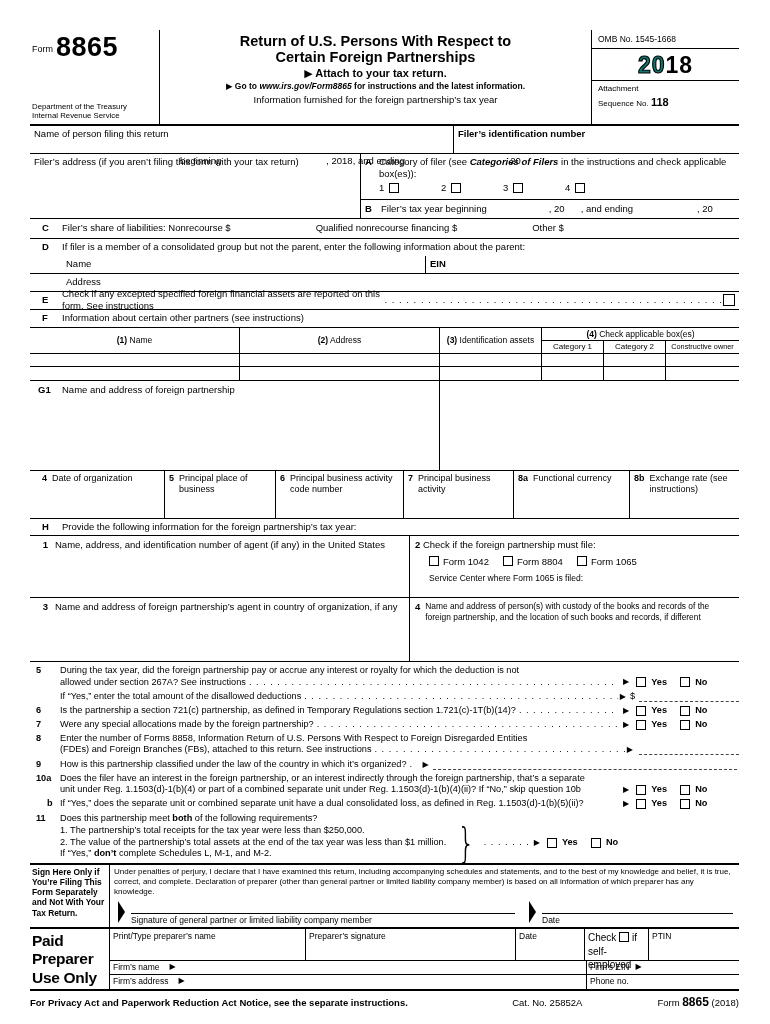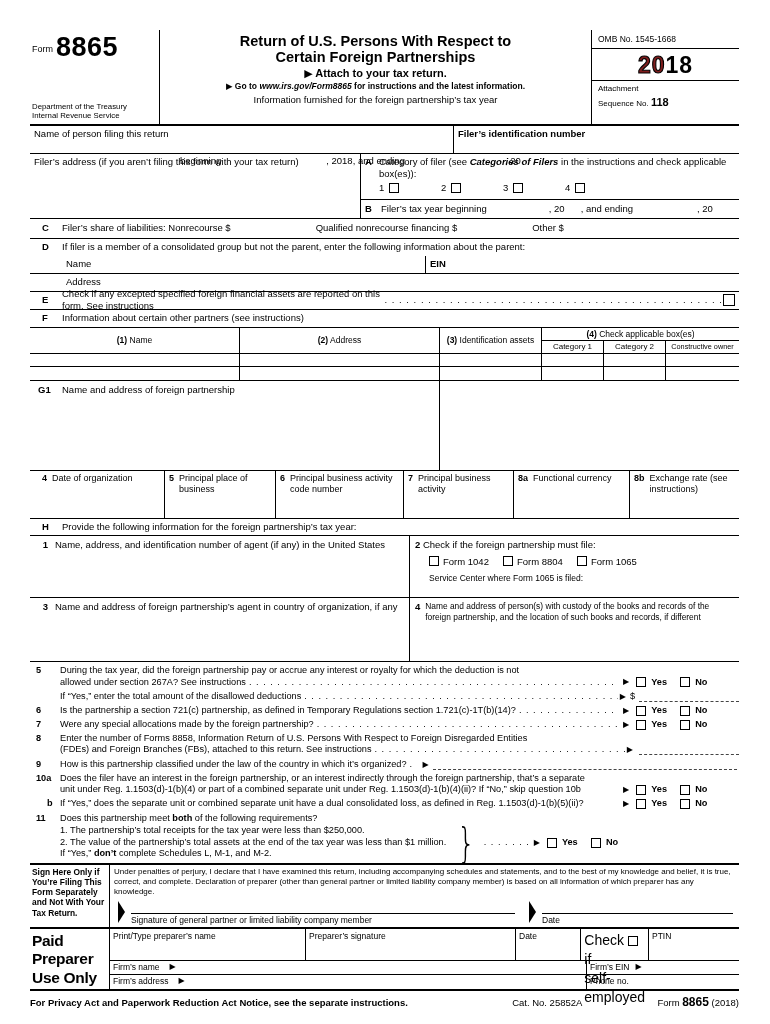--- a/index.html
+++ b/index.html
@@ -25,21 +25,21 @@
   .h-mid { flex:1; text-align:center; padding:3px 6px 2px 6px; display:flex; flex-direction:column; }
   .title { font-size:14.5px; font-weight:bold; line-height:1.12; }
   .attach { font-size:11px; font-weight:bold; margin-top:2px; }
   .goto { font-size:8.5px; font-weight:bold; }
   .info { font-size:9.5px; margin-top:2px; }
   .begline { font-size:9.5px; display:flex; align-items:flex-end; padding:1px 4px 0 14px;margin-top:48px; }
   .gap { display:inline-block; }
   .h-right { flex:0 0 148px; border-left:1px solid #000; display:flex; flex-direction:column; }
   .omb { font-size:8.5px; padding:4px 6px 3px 6px; border-bottom:1px solid #000; }
   .year { font-size:23px; font-weight:bold; text-align:center; padding:2px 0 1px 0; border-bottom:1px solid #000; letter-spacing:1px; }
-  .yr20 { color:#7f1d1d; text-shadow:-1px -1px 0 #000,1px -1px 0 #000,-1px 1px 0 #000,1px 1px 0 #000; }
+  .yr20 { color:#0f766e; text-shadow:-1px -1px 0 #000,1px -1px 0 #000,-1px 1px 0 #000,1px 1px 0 #000; }
   @supports (-webkit-text-stroke: 1px black) {
     .yr20 { text-shadow:none; -webkit-text-stroke:1.1px #000; }
   }
   .attch { font-size:8px; padding:3px 6px; line-height:1.3; }
   .attch .no { font-size:11px; font-weight:bold; }
 
   
   .row { border-bottom:1px solid #000; }
   .namerow { display:flex; height:28px;gap:28px; }
   .namerow .lc { flex:0 0 395px; padding:2px 4px; }
@@ -150,21 +150,21 @@
 
   
   .prep { display:flex; border-top:2px solid #000; border-bottom:2px solid #000; }
   .plabel { flex:0 0 80px; border-right:1px solid #000; font-size:15.5px; font-weight:bold; line-height:1.18; padding:3px 0 0 2px; letter-spacing:-0.3px; }
   .pmain { flex:1; display:flex; flex-direction:column; font-size:8.5px; }
   .prow1 { display:flex; height:32px; border-bottom:1px solid #000; }
   .prow1 > div { border-right:1px solid #000; padding:2px 3px; }
   .pc-name { flex:0 0 196px; }
   .pc-sig { flex:0 0 210px; }
   .pc-date { flex:1; }
-  .pc-check { flex:0 0 64px; font-size:14px; line-height:1.35; }
+  .pc-check { flex:0 0 64px; font-size:10px; line-height:1.35; }
   .pc-ptin { flex:0 0 90px; border-right:none !important; }
   .prow23 { display:flex; height:14px; border-bottom:1px solid #000; }
   .prow23:last-child { border-bottom:none; }
   .prow23 .lf { flex:1; border-right:1px solid #000; padding:1px 3px; display:flex; gap:8px; }
   .prow23 .rt { flex:0 0 152px; padding:1px 3px; display:flex; gap:4px; }
 
   
   .footer { display:flex; align-items:baseline; padding-top:4px; font-size:9.5px; }
   .footer .priv { font-weight:bold; }
   .footer .cat { margin-left:auto; margin-right:75px; }

